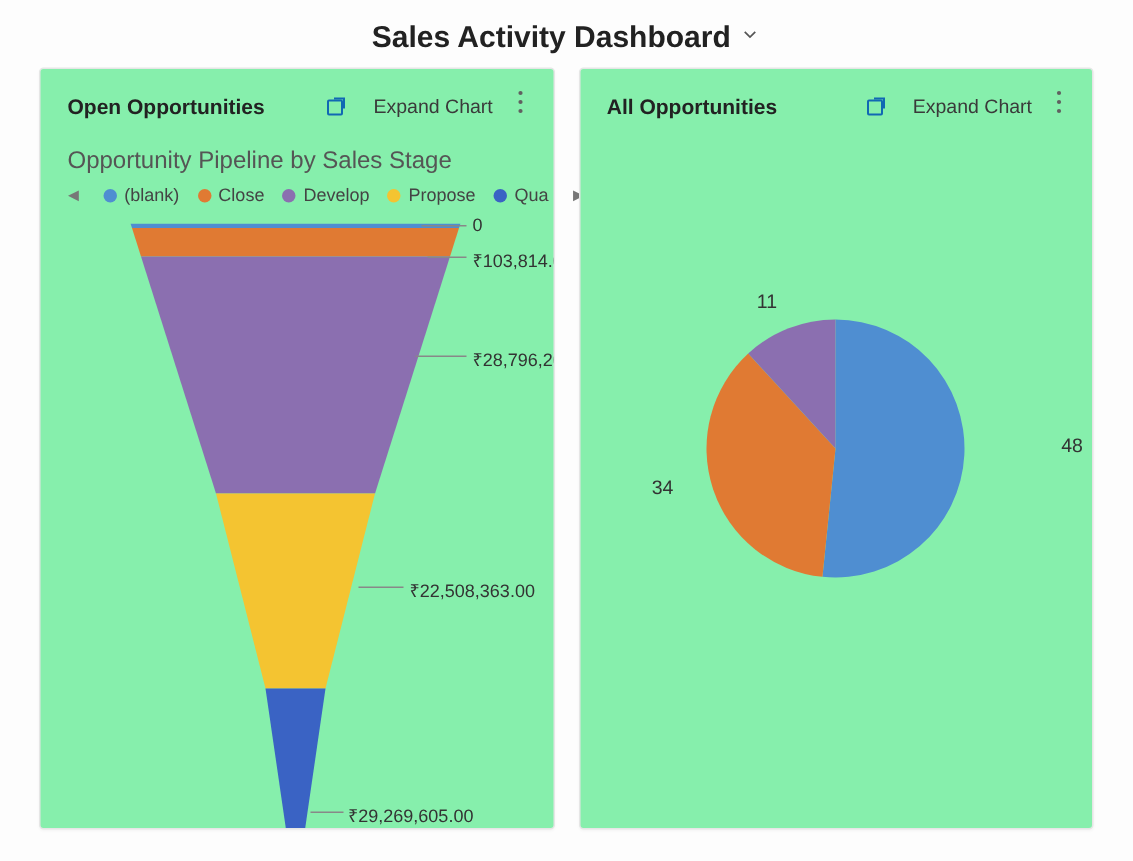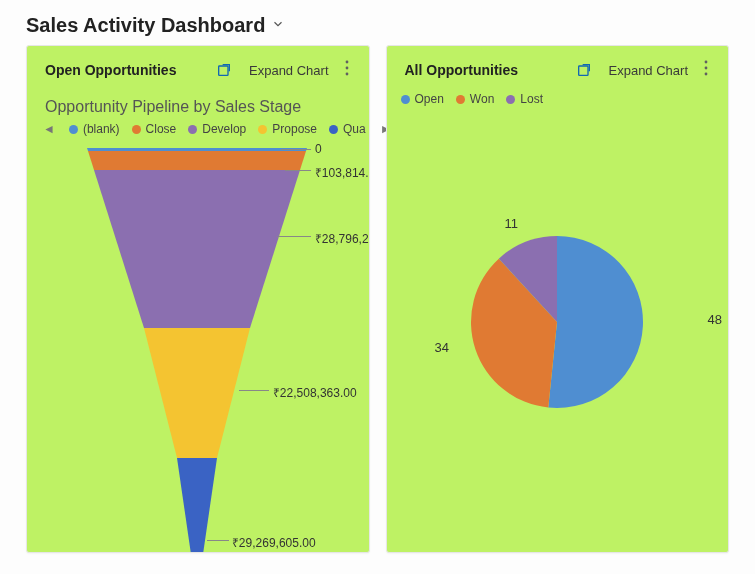--- a/index.html
+++ b/index.html
@@ -1,26 +1,26 @@
 <!DOCTYPE html>
 <html><head>
 <meta charset="utf-8">
 <style>
   * { box-sizing: border-box; }
   html, body { margin: 0; padding: 0; font-family: "Segoe UI", -apple-system, sans-serif; background: #fdfdfd; color: #333; }
   body { width: 755px; height: 574px; overflow: hidden; }
 
-  .page-header { padding: 14px 26px 8px; display: flex; align-items: center; gap: 6px; }
+  .page-header { padding: 14px 26px 8px; display: flex; align-items: center; gap: 6px; justify-content: center; }
   .page-title { font-size: 20px; font-weight: 600; color: #222; }
   .chevron { color: #555; }
 
   .dashboard { display: flex; gap: 16px; padding: 0 26px; }
 
   .card {
-    background: #bef264;
+    background: #86efac;
     border: 1px solid #e6e6e6;
     border-radius: 3px;
     flex: 1 1 0;
     min-width: 0;
     display: flex;
     flex-direction: column;
     box-shadow: 0 1px 2px rgba(0,0,0,0.04);
     height: 508px;
   }
   .card-header {
@@ -156,34 +156,20 @@
           <svg width="4" height="16" viewBox="0 0 4 16">
               <circle cx="2" cy="2" r="1.4" fill="currentColor"></circle>
               <circle cx="2" cy="8" r="1.4" fill="currentColor"></circle>
               <circle cx="2" cy="14" r="1.4" fill="currentColor"></circle>
             </svg>
         </span>
       </div>
     </div>
 
 
-    <div class="legend-row">
-      <span class="legend-item">
-          <span class="legend-dot" style="background:#4f8ed1"></span>
-          <span>Open</span>
-        </span>
-      <span class="legend-item">
-          <span class="legend-dot" style="background:#e07a33"></span>
-          <span>Won</span>
-        </span>
-      <span class="legend-item">
-          <span class="legend-dot" style="background:#8b6fb0"></span>
-          <span>Lost</span>
-        </span>
-    </div>
 
     <div class="chart-body" style="height:400px;">
       <svg class="pie-svg" width="200" height="200" viewBox="-100 -100 200 200" style="position:absolute;left:70px;top:110px;">
 
         <path d="M0 0 L 0 -86 A 86 86 0 1 1 -8.69 85.56 Z" fill="#4f8ed1"></path>
 
         <path d="M0 0 L -8.69 85.56 A 86 86 0 0 1 -58.19 -63.32 Z" fill="#e07a33"></path>
 
         <path d="M0 0 L -58.19 -63.32 A 86 86 0 0 1 0 -86 Z" fill="#8b6fb0"></path>
       </svg>

